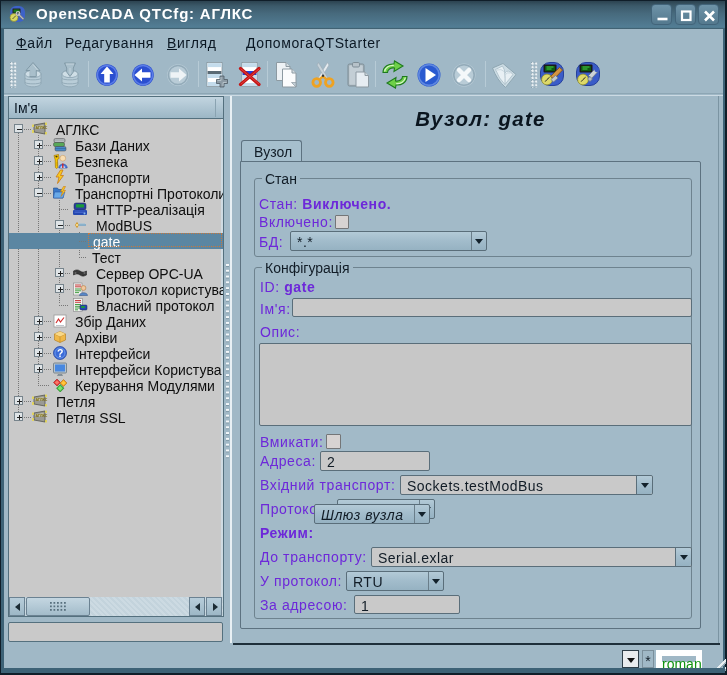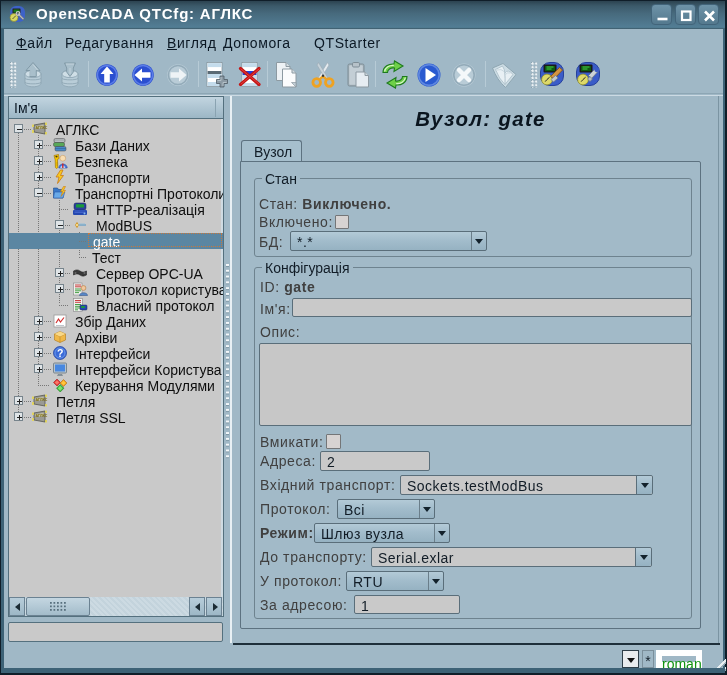--- a/index.html
+++ b/index.html
@@ -69,21 +69,21 @@
 .gbox { position:absolute; left:13px; width:438px; border:1px solid #6e838f; border-radius:3px; }
 .gbox .glbl { position:absolute; left:7px; top:-8px; background:#a2bac8; padding:0 3px; }
 .fld { position:absolute; background:#c9c9c9; border:1px solid #5a6e7a; border-radius:2px; }
 .cb { position:absolute; width:13px; height:13px; background:#d7d3d2; border:1px solid #747678; border-radius:1px; }
 .combo { position:absolute; height:20px; background:linear-gradient(to bottom,#b3cad7 0%,#a3bdcc 45%,#96b2c2 100%); border:1px solid #5a6e7a; border-radius:2px; }
 .combo .ctxt { position:absolute; left:6px; top:2px; letter-spacing:0.5px; }
 .combo .cbtn { position:absolute; right:0; top:0; width:15px; height:18px; border-left:1px solid #6a7e8a; }
 .combo .arr { position:absolute; right:3px; top:7px; width:0; height:0; border-left:4.5px solid transparent; border-right:4.5px solid transparent; border-top:5px solid #13222c; }
 .ecombo { background:#c9c9c9; }
 .ecombo .cbtn { width:16px; height:18px; border-left:1px solid #5a6e7a; background:linear-gradient(to bottom,#b3cad7 0%,#a3bdcc 45%,#96b2c2 100%); border-radius:0 2px 2px 0; }
-.rlbl { position:absolute; white-space:nowrap; color:#404040; letter-spacing:0.6px; }
+.rlbl { position:absolute; white-space:nowrap; color:#6d28d9; letter-spacing:0.6px; }
 
 #statusline { position:absolute; left:229px; top:614px; width:487px; height:2px; background:#1e2f3a; }
 #mainhl { position:absolute; left:0; top:66px; width:719px; height:1px; background:#ccdae3; }
 #rpright { position:absolute; left:714px; top:67px; width:1px; height:547px; background:#7b94a2; }
 #statusbar { position:absolute; left:0; top:613px; width:719px; height:26px; }
 #sbcombo { position:absolute; left:618px; top:8px; width:17px; height:18px; background:#e9ecee; border:1px solid #2e3e48; }
 #sbcombo .arr { position:absolute; left:4px; top:7px; width:0; height:0; border-left:4px solid transparent; border-right:4px solid transparent; border-top:5px solid #111; }
 #sbstar { position:absolute; left:638px; top:8px; width:12px; height:18px; border:1px solid #7b8f9b; text-align:center; line-height:20px; }
 #sbuser { position:absolute; left:652px; top:8px; width:46px; height:18px; border:6px solid #ffffff; color:#119311; text-align:center; line-height:17px; }
 #grip { position:absolute; left:707px; top:15px; width:15px; height:15px;
@@ -117,21 +117,21 @@
 <div class="winbtn" id="btncls" style="left:698px;">
     <svg width="21" height="21">
       <path d="M6 6.5 L15 15.5 M15 6.5 L6 15.5" stroke="#fff" stroke-width="2.6"></path>
     </svg>
   </div>
 <div id="content">
   <div id="menubar">
     <div class="menuitem" style="left:12px;"><span class="mu">Ф</span>айл</div>
     <div class="menuitem" style="left:61px;">Редагування</div>
     <div class="menuitem" style="left:163px;"><span class="mu">В</span>игляд</div>
-    <div class="menuitem" style="left:219px;"><span class="mu">Д</span>опомога</div>
+    <div class="menuitem" style="left:242px;"><span class="mu">Д</span>опомога</div>
     <div class="menuitem" style="left:310px;">QTStarter</div>
   </div>
   <div id="toolbar">
     <div class="grip" style="left:6px;background-image:radial-gradient(circle at 1.5px 1.5px,#eef3f6 1px,#7e98a6 1.5px,transparent 1.8px);background-size:3.6px 3.6px;"></div>
     <div class="tbtn" style="left:14px;"><svg viewBox="0 0 30 30">
       <path d="M7 14 C7 11.8 10.6 10.2 15 10.2 C19.4 10.2 23 11.8 23 14 L23 23 C23 25.2 19.4 26.8 15 26.8 C10.6 26.8 7 25.2 7 23 Z" fill="#b9cdd8" stroke="#8aa2b0" stroke-width="0.8"></path>
       <path d="M7 18.5 C9 20.3 21 20.3 23 18.5 M7 22.5 C9 24.3 21 24.3 23 22.5" fill="none" stroke="#8aa2b0" stroke-width="0.8"></path>
       <ellipse cx="15" cy="14" rx="8" ry="3.6" fill="#cfdee6" stroke="#8aa2b0" stroke-width="0.8"></ellipse>
       <path d="M15 2.5 L22 10.5 L18.3 10.5 L18.3 16.5 L11.7 16.5 L11.7 10.5 L8 10.5 Z" fill="#a9bfcb" stroke="#7e96a4" stroke-width="0.9"></path>
       <path d="M15 4.5 L20 10.5 M11.7 11 L11.7 16" fill="none" stroke="#cad9e1" stroke-width="0.8"></path>
@@ -519,27 +519,27 @@
             <div class="cbtn"></div>
             <div class="arr"></div>
         </div>
         <div class="rlbl" style="left:19px;top:339px;">Протокол:</div>
         <div class="combo" style="left:96px;top:337px;width:98px;">
           <div class="ctxt">Всі</div>
             <div class="cbtn"></div>
             <div class="arr"></div>
         </div>
         <div class="rlbl" style="left:19px;top:363px;font-weight:bold;">Режим:</div>
-        <div class="combo" style="left:73px;top:361px;width:136px;">
+        <div class="combo" style="left:73px;top:342px;width:116px;font-style:italic;">
           <div class="ctxt">Шлюз вузла</div>
             <div class="cbtn"></div>
             <div class="arr"></div>
         </div>
         <div class="rlbl" style="left:19px;top:387px;">До транспорту:</div>
-        <div class="combo ecombo" style="left:130px;top:385px;width:281px;">
+        <div class="combo ecombo" style="left:130px;top:385px;width:321px;">
           <div class="ctxt">Serial.exlar</div>
             <div class="cbtn"></div>
             <div class="arr"></div>
         </div>
         <div class="rlbl" style="left:19px;top:411px;">У протокол:</div>
         <div class="combo" style="left:105px;top:409px;width:98px;">
           <div class="ctxt">RTU</div>
             <div class="cbtn"></div>
             <div class="arr"></div>
         </div>

